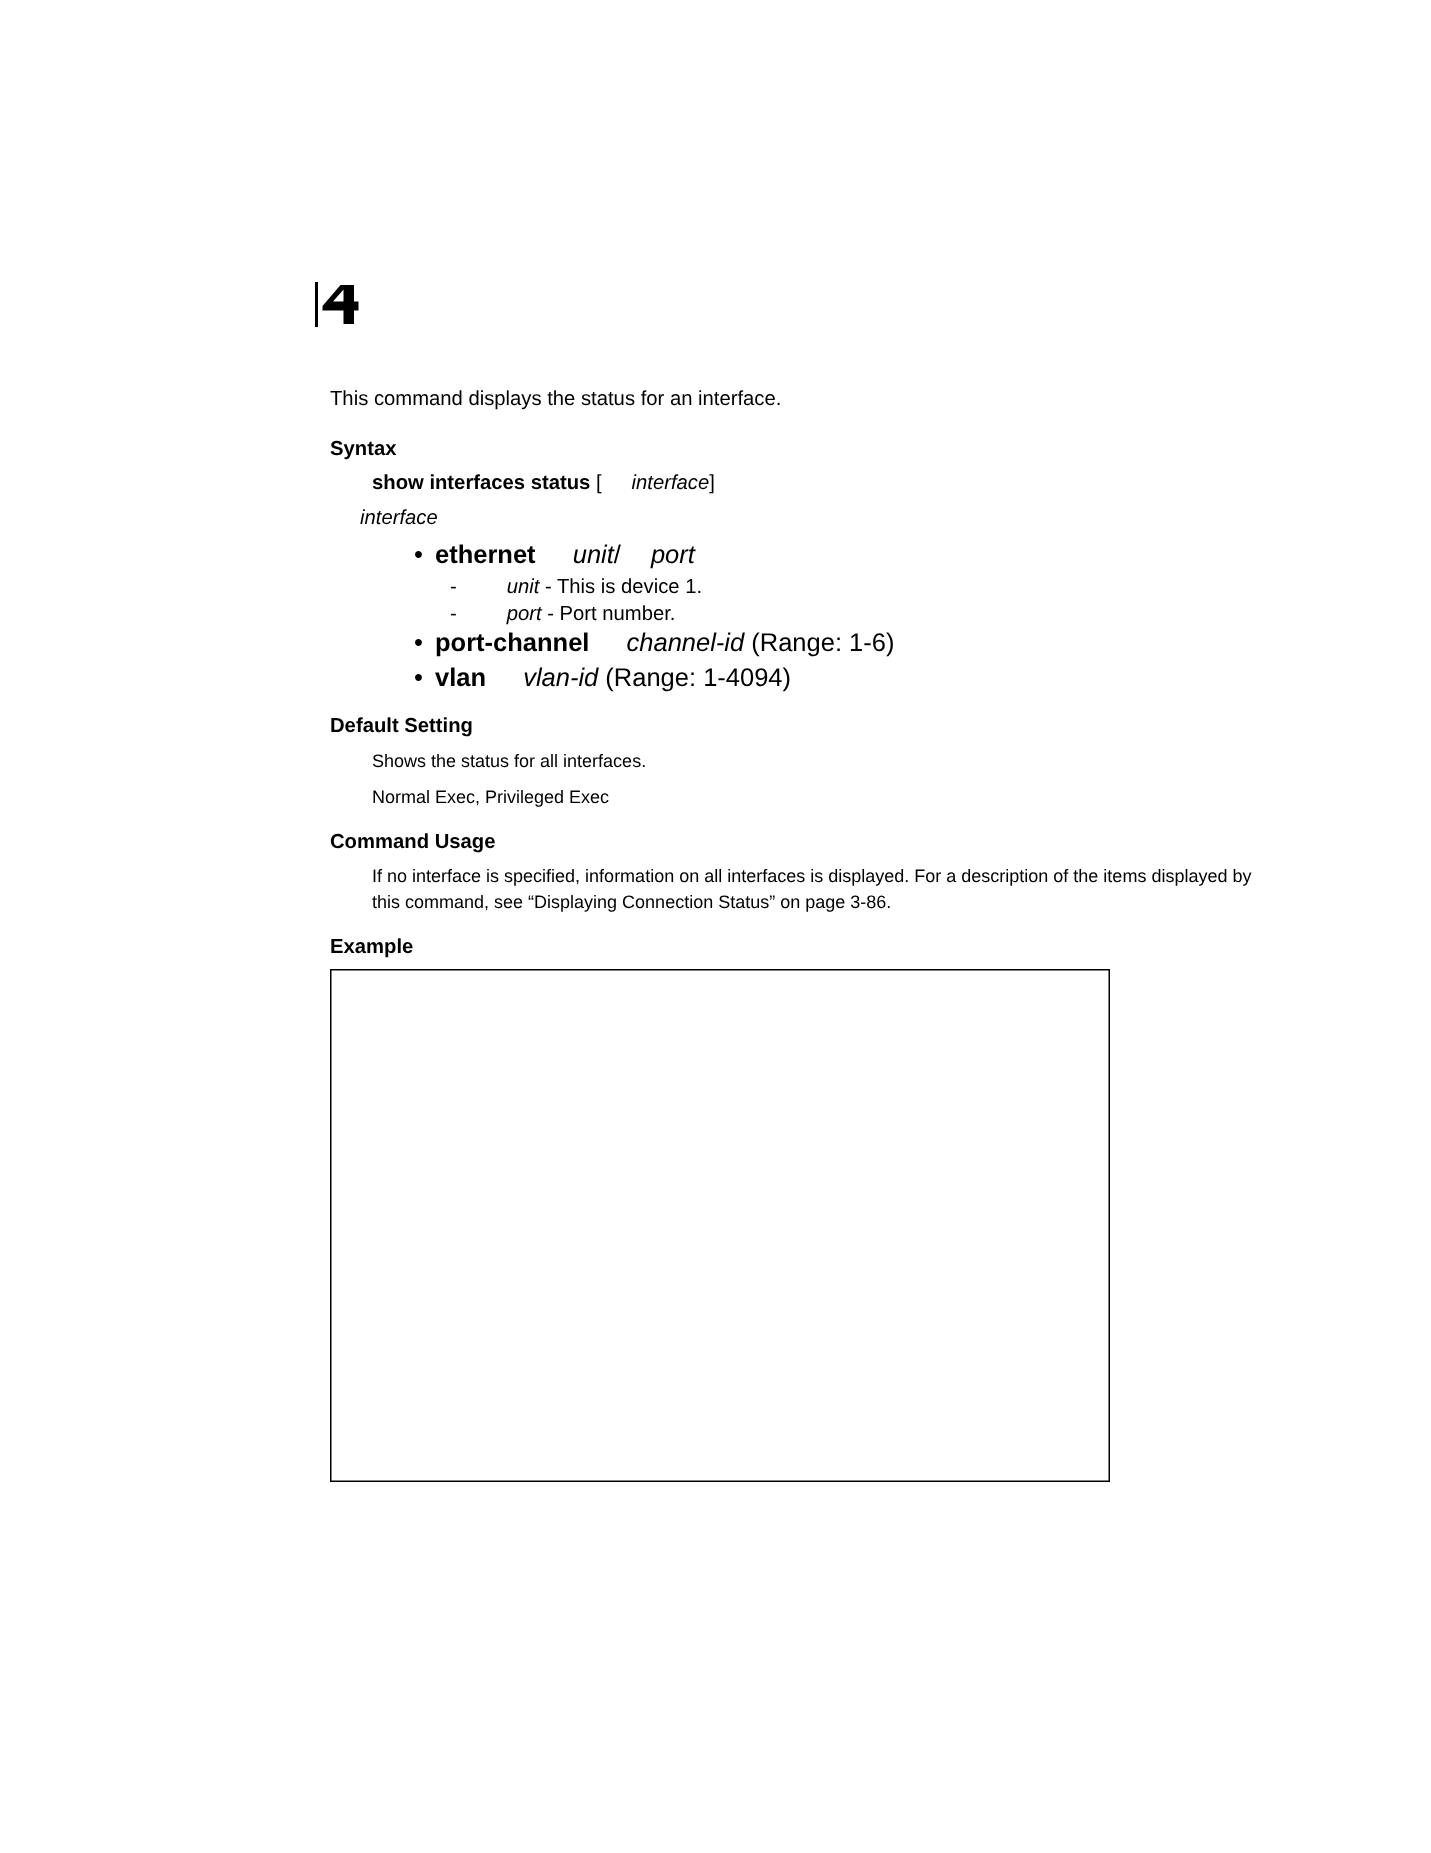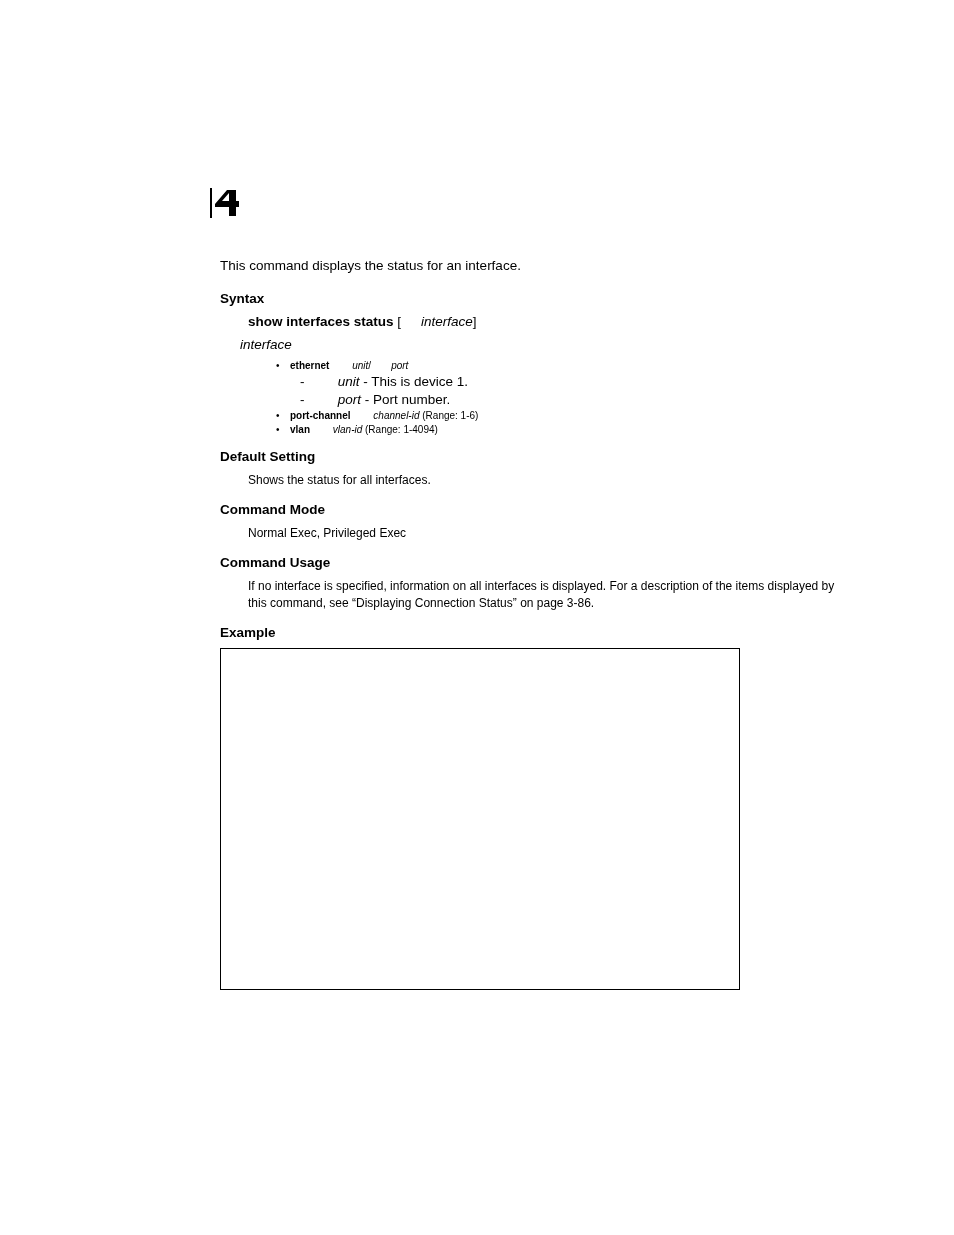--- a/index.html
+++ b/index.html
@@ -21,21 +21,21 @@
     .intro { font-size: 13.5px; margin-top: 68px; margin-bottom: 18px; }
     .h { font-weight: bold; font-size: 13.5px; margin-top: 14px; margin-bottom: 8px; }
     .indent1 { margin-left: 28px; }
     .indent2 { margin-left: 42px; }
     .indent3 { margin-left: 56px; }
     .indent4 { margin-left: 80px; }
     .syntax-line { font-size: 13.5px; margin-bottom: 8px; }
     .italic { font-style: italic; margin-left: 20px; }
     .bold { font-weight: bold; text-align: center; }
     ul { list-style: none; }
-    .bullet-item { font-size: 10px; margin-bottom: 3px; position: relative; padding-left: 14px; }
+    .bullet-item { font-size: 17px; margin-bottom: 3px; position: relative; padding-left: 14px; }
     .bullet-item::before { content: "•"; position: absolute; left: 0; top: 0; }
     .dash-item { font-size: 13.5px; margin-bottom: 3px; position: relative; padding-left: 14px; }
     .dash-item::before { content: "-"; position: absolute; left: 0; top: 0; }
     .body-text { font-size: 12px; line-height: 1.35; margin-bottom: 8px; }
     .example-box { border: 1.5px solid #000; width: 520px; height: 342px; margin-left: 0; margin-top: 4px; }
   </style>
 </head>
 <body>
 
 <div class="chapter-num">
@@ -75,21 +75,20 @@
       <span class="bold">port-channel</span><span class="italic"> channel-id</span><span> (Range: 1-6)</span>
     </li>
     <li class="bullet-item">
       <span class="bold">vlan</span><span class="italic"> vlan-id</span><span> (Range: 1-4094)</span>
     </li>
   </ul>
 
   <p class="h">Default Setting</p>
   <p class="body-text indent1">Shows the status for all interfaces.</p>
 
-  <p class="h">Command Mode</p>
   <p class="body-text indent1">Normal Exec, Privileged Exec</p>
 
   <p class="h">Command Usage</p>
   <p class="body-text indent1">If no interface is specified, information on all interfaces is displayed. For a description of the items displayed by this command, see “Displaying Connection Status” on page 3-86.</p>
 
   <p class="h">Example</p>
   <div class="example-box"></div>
 
 </div>
 

